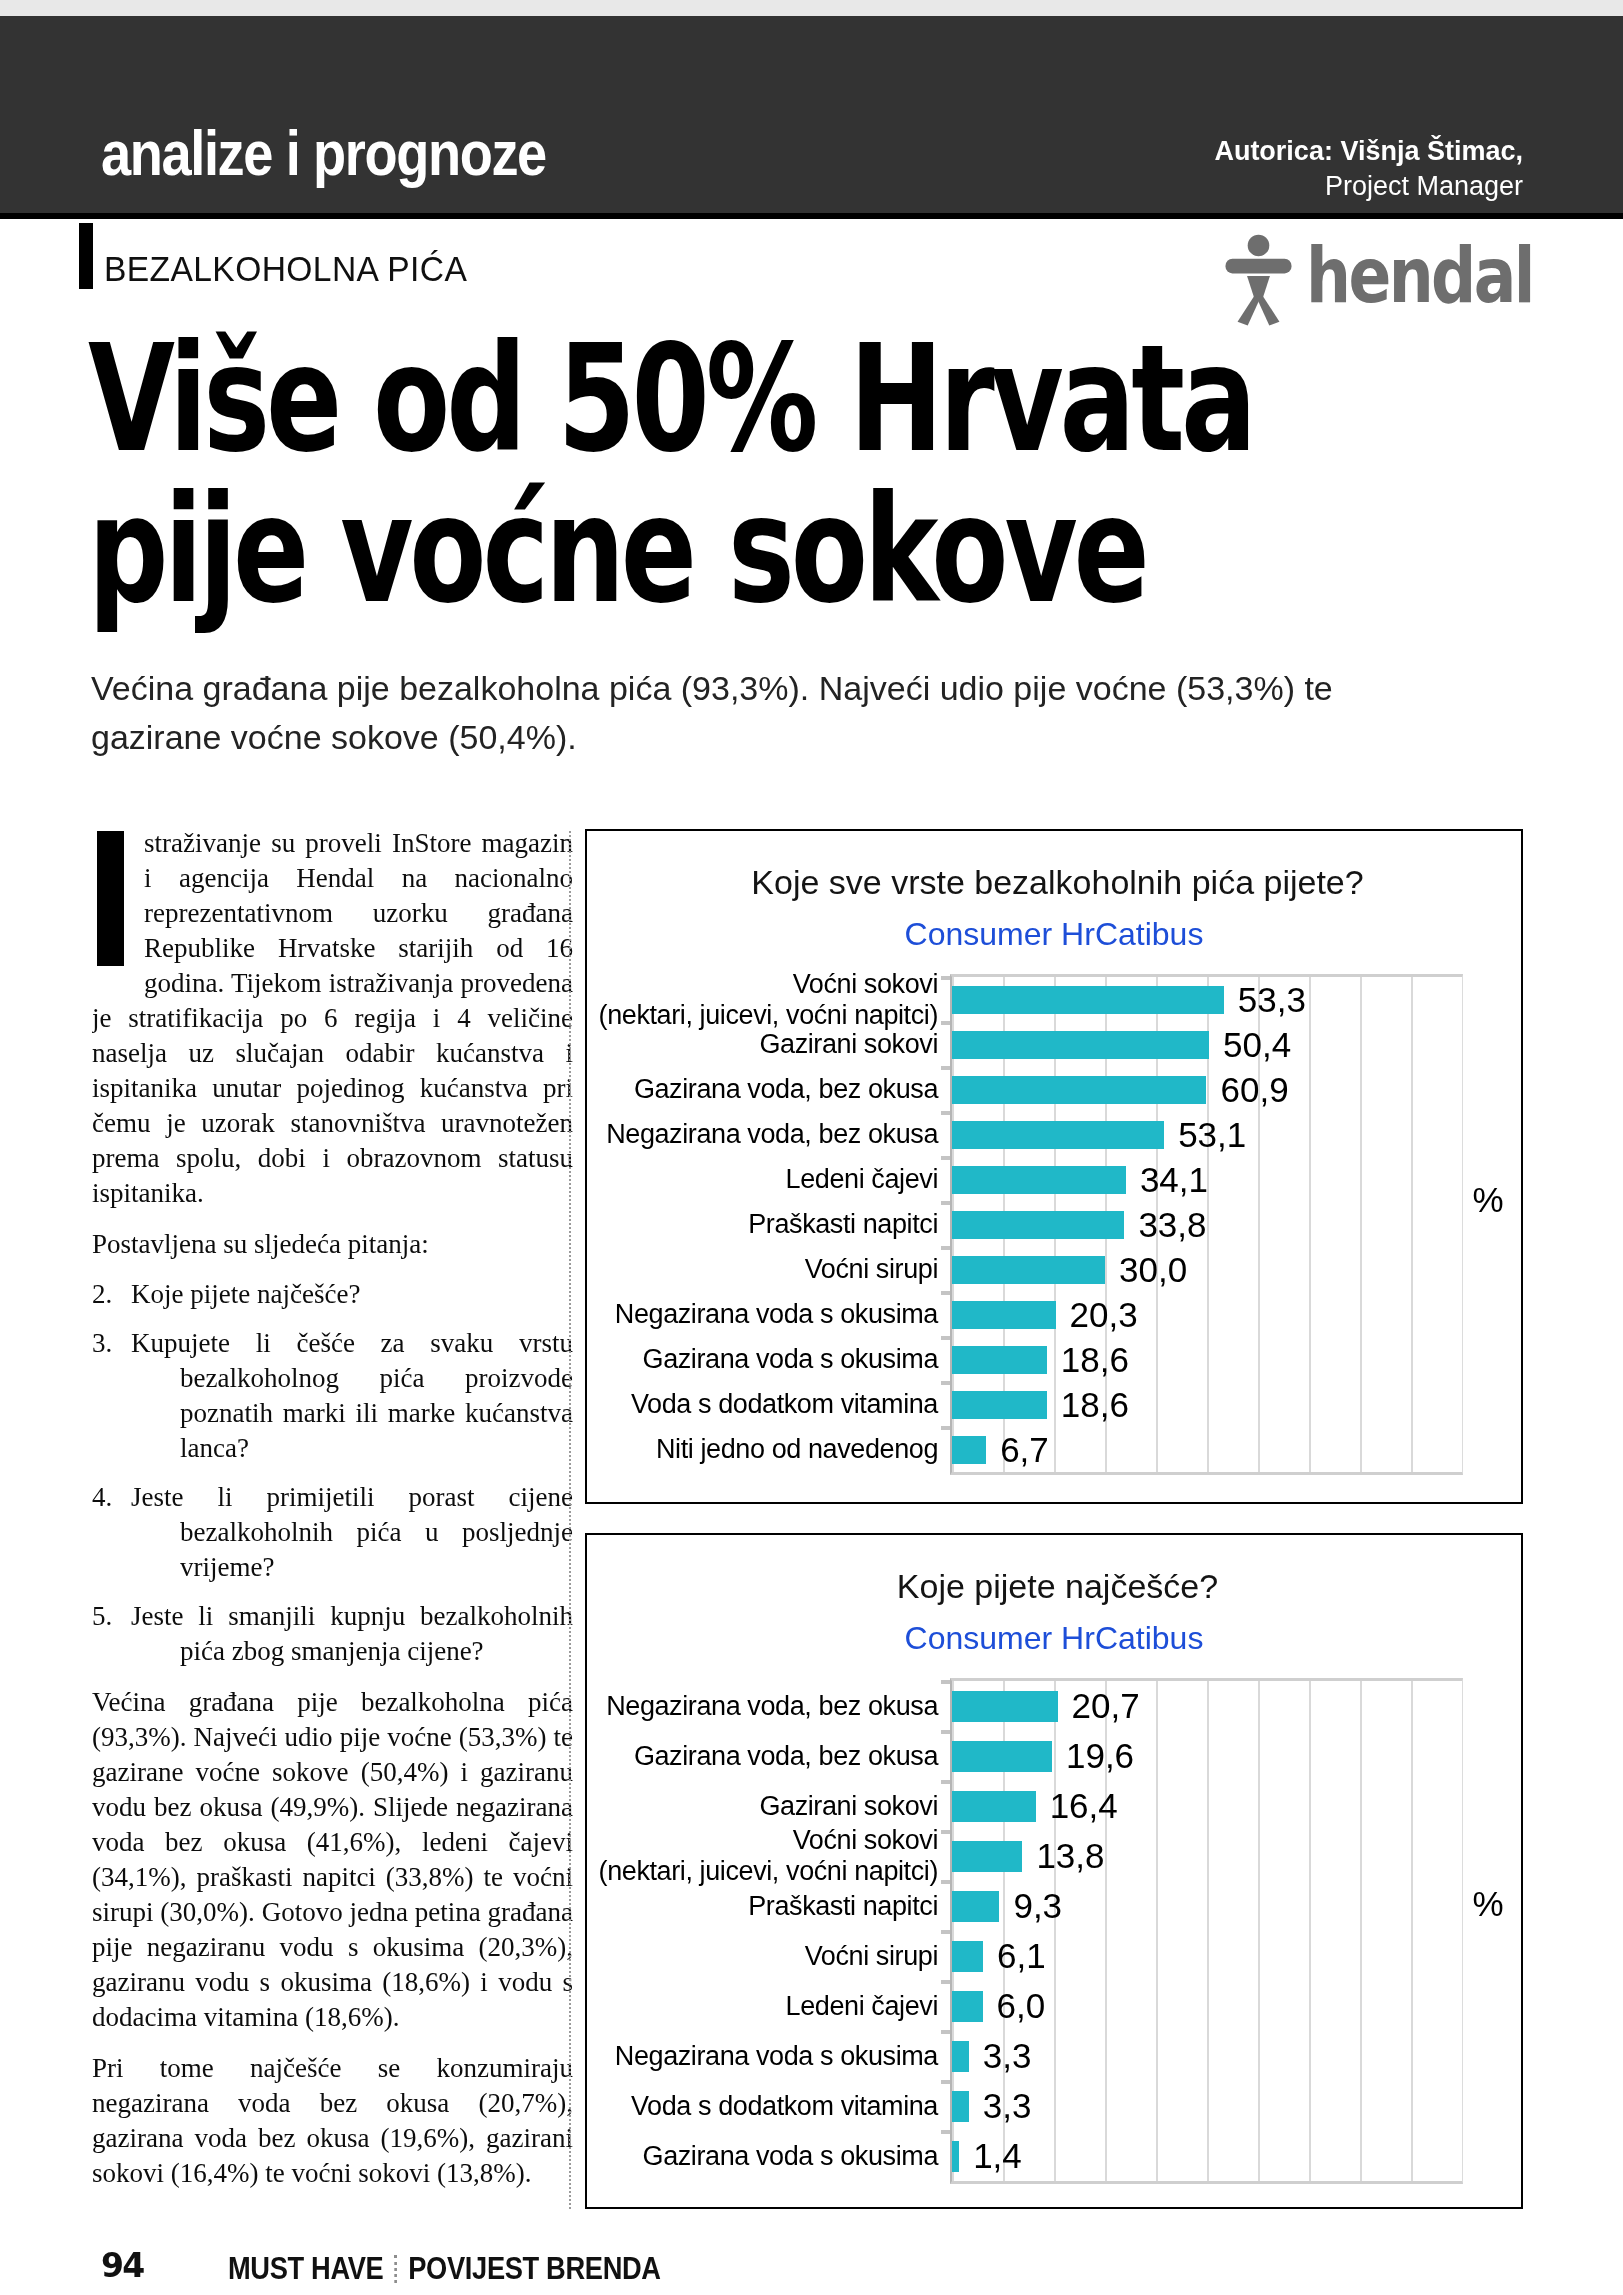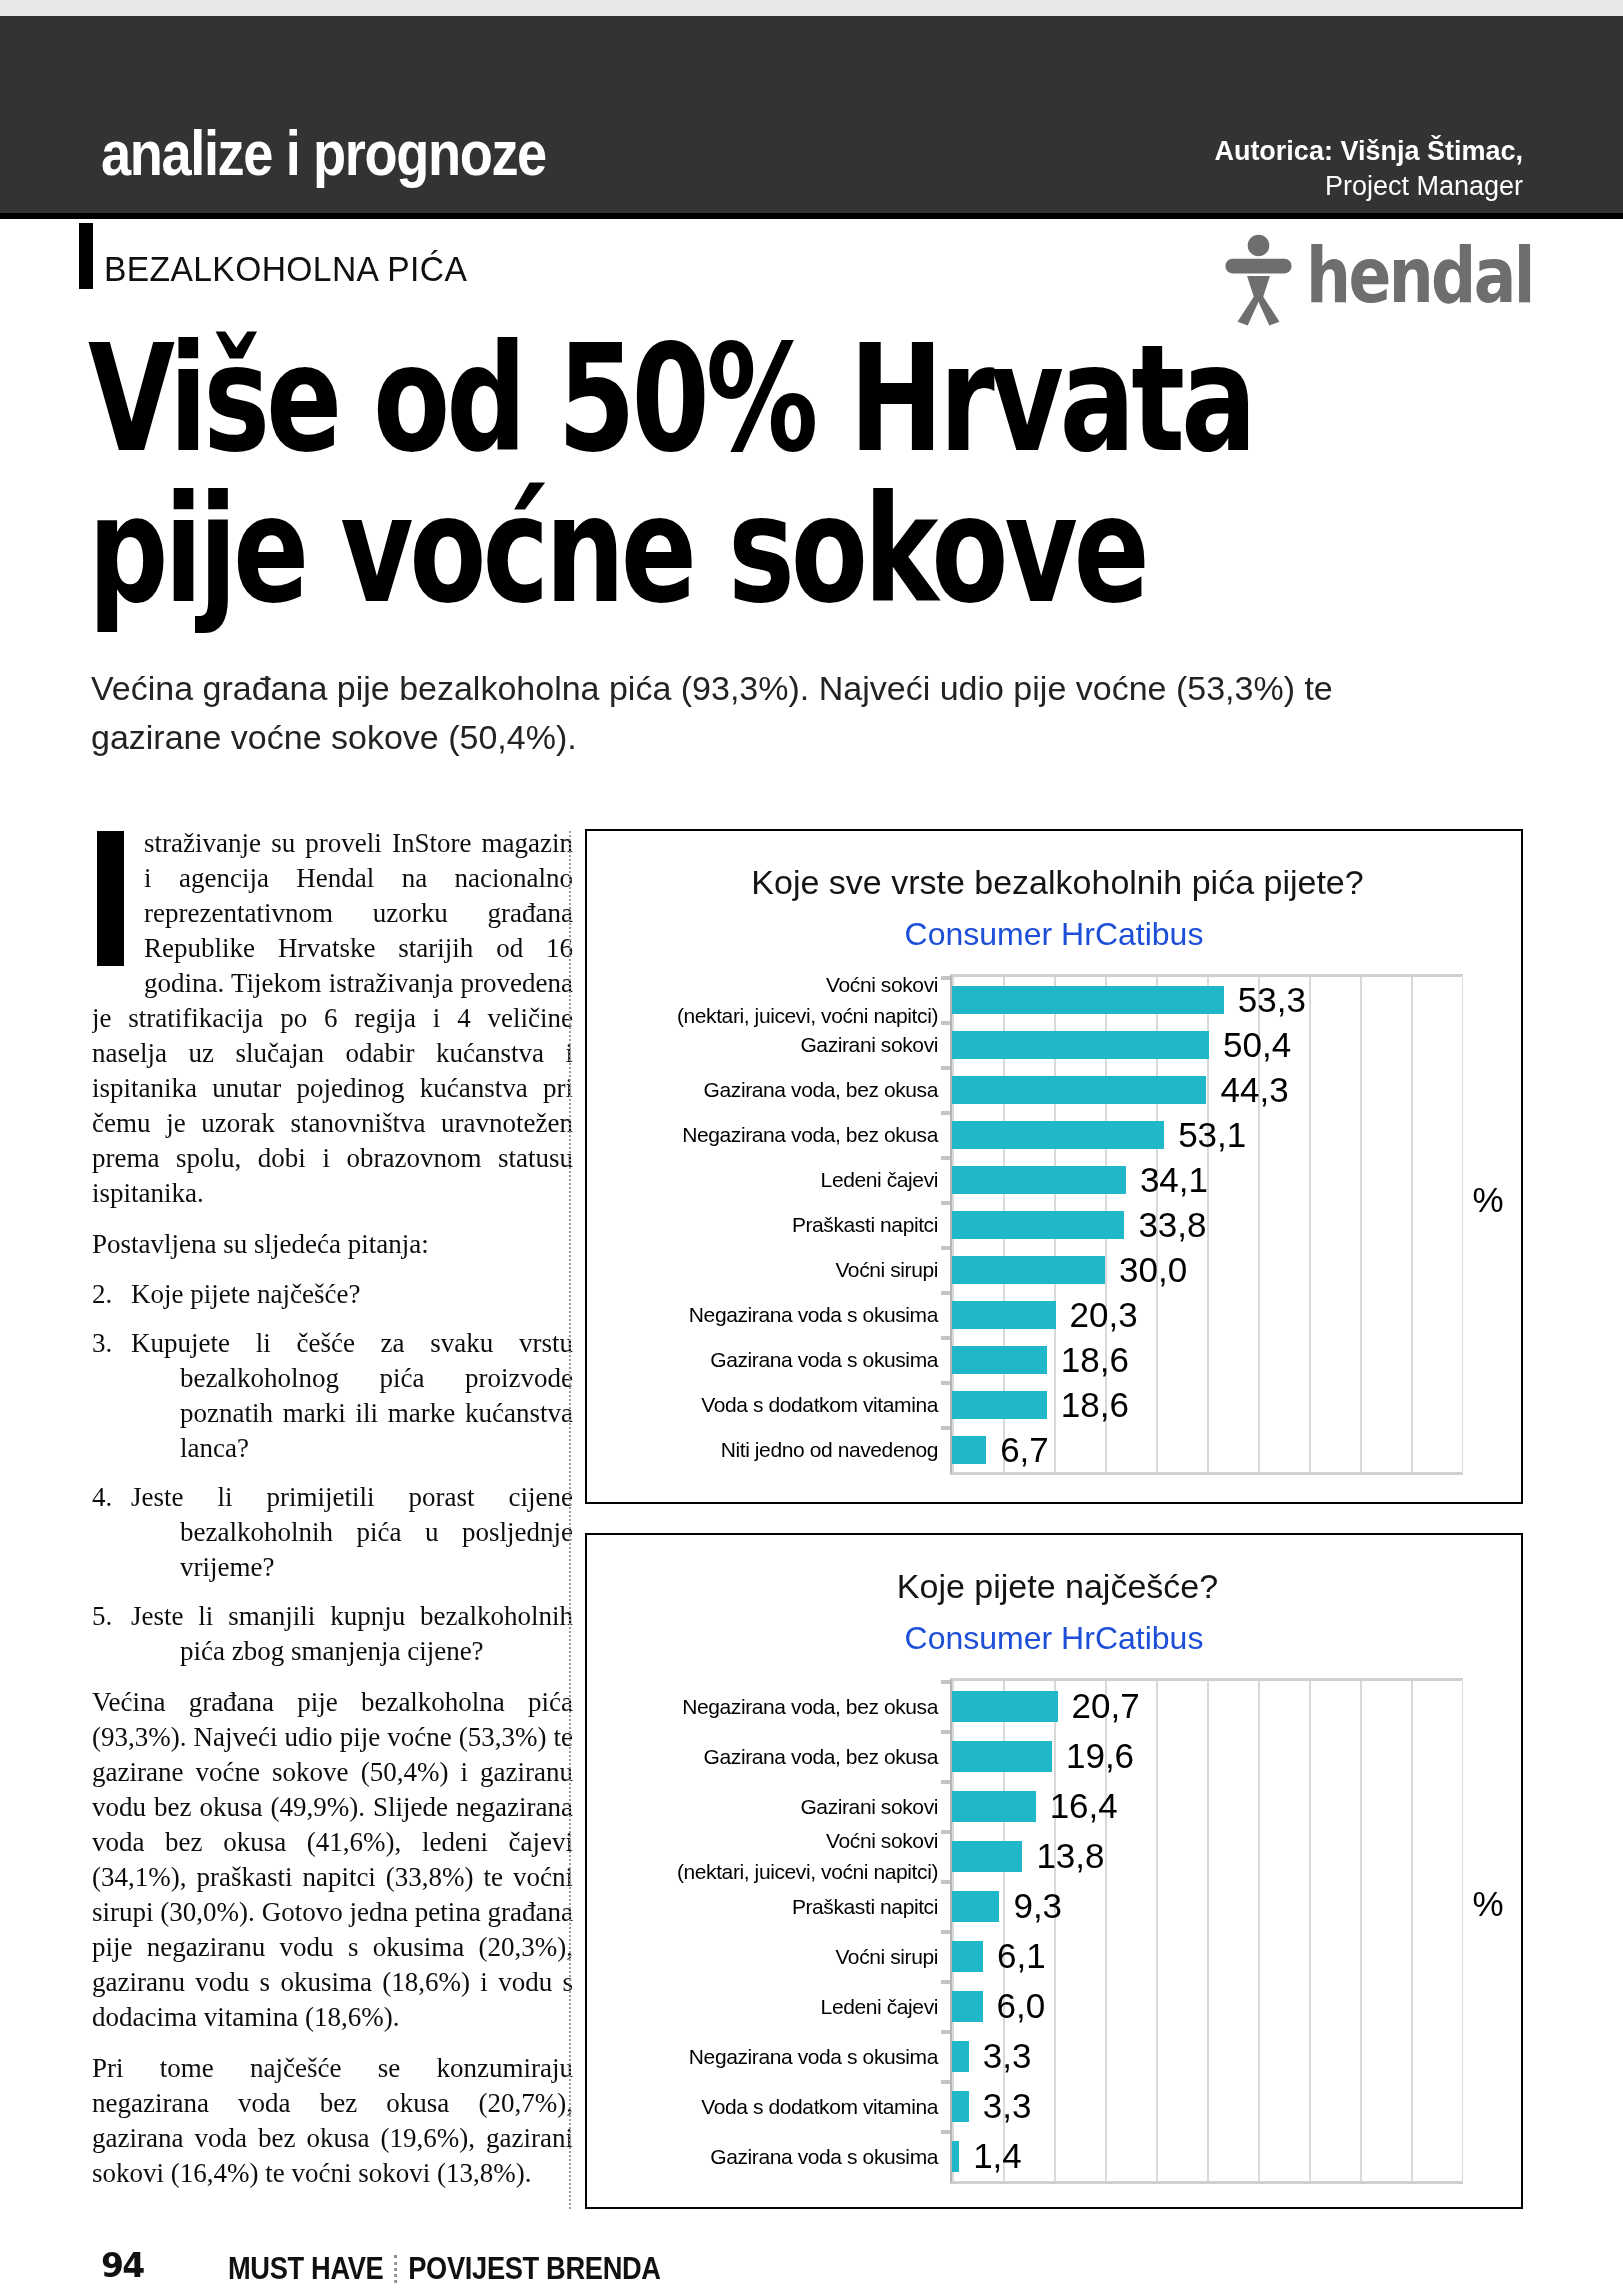--- a/index.html
+++ b/index.html
@@ -60,21 +60,21 @@
     border-left:2.4px solid #b5b5b5;border-right:1.6px solid #dcdcdc;
     border-top:3.1px solid #cfcfcf;border-bottom:3.1px solid #cfcfcf;
     background-image:repeating-linear-gradient(to right,#d9d9d9 0 1.6px,transparent 1.6px 51px);
   }
   .plot::before{content:'';position:absolute;left:-11px;top:-1.6px;width:8.6px;height:100%;
     background-image:repeating-linear-gradient(to bottom,#c4c4c4 0 3.9px,transparent 3.9px 45px);}
   .chart-b .plot::before{background-image:repeating-linear-gradient(to bottom,#c4c4c4 0 3.9px,transparent 3.9px 50px);}
   .bar-row{position:relative;display:flex;align-items:center;height:45px;}
   .chart-b .bar-row{height:50px;}
   .bar-label{
-    position:absolute;right:calc(100% + 14px);text-align:right;font-size:21px;line-height:31px;
+    position:absolute;right:calc(100% + 14px);text-align:right;font-size:27px;line-height:31px;
     color:#000;white-space:pre;letter-spacing:-0.4px;
   }
   .bar{height:28px;background:#20b8c8;flex:0 0 auto;}
   .chart-b .bar{height:31px;}
   .bar-value{margin-left:14px;font-size:35px;color:#000;white-space:nowrap;}
   .unit-label{position:absolute;right:17.3px;top:349px;font-size:35px;color:#000;}
   
   .footer-pagenum{position:absolute;left:101px;top:2230px;font-family:"DejaVu Sans",sans-serif;
     font-weight:bold;font-size:33px;letter-spacing:-1.6px;}
   .footer-center{position:absolute;left:228px;top:2235px;display:flex;align-items:center;gap:12.6px;
@@ -147,21 +147,21 @@
           <span class="bar-value">53,3</span>
         </div>
         <div class="bar-row">
           <span class="bar-label">Gazirani sokovi</span>
           <div class="bar" style="width: 50.4%; background: rgb(32, 184, 200);"></div>
           <span class="bar-value">50,4</span>
         </div>
         <div class="bar-row">
           <span class="bar-label">Gazirana voda, bez okusa</span>
           <div class="bar" style="width: 49.9%; background: rgb(32, 184, 200);"></div>
-          <span class="bar-value">44,3</span>
+          <span class="bar-value">60,9</span>
         </div>
         <div class="bar-row">
           <span class="bar-label">Negazirana voda, bez okusa</span>
           <div class="bar" style="width: 41.6%; background: rgb(32, 184, 200);"></div>
           <span class="bar-value">53,1</span>
         </div>
         <div class="bar-row">
           <span class="bar-label">Ledeni čajevi</span>
           <div class="bar" style="width: 34.1%; background: rgb(32, 184, 200);"></div>
           <span class="bar-value">34,1</span>

